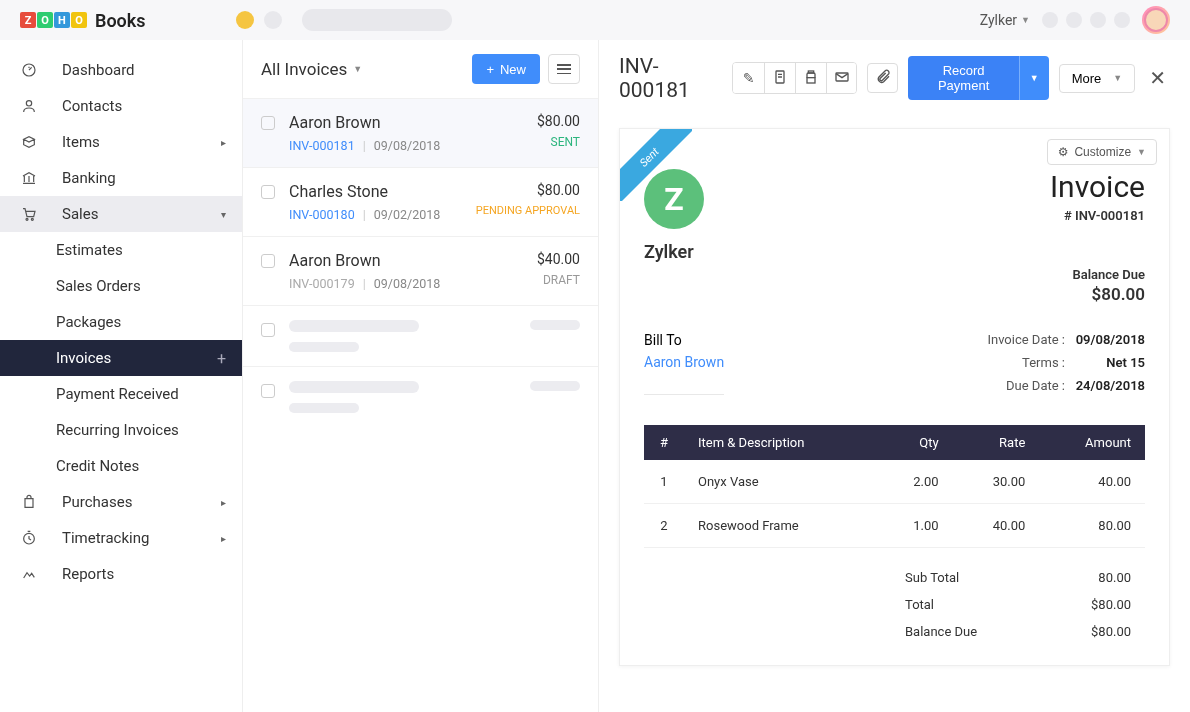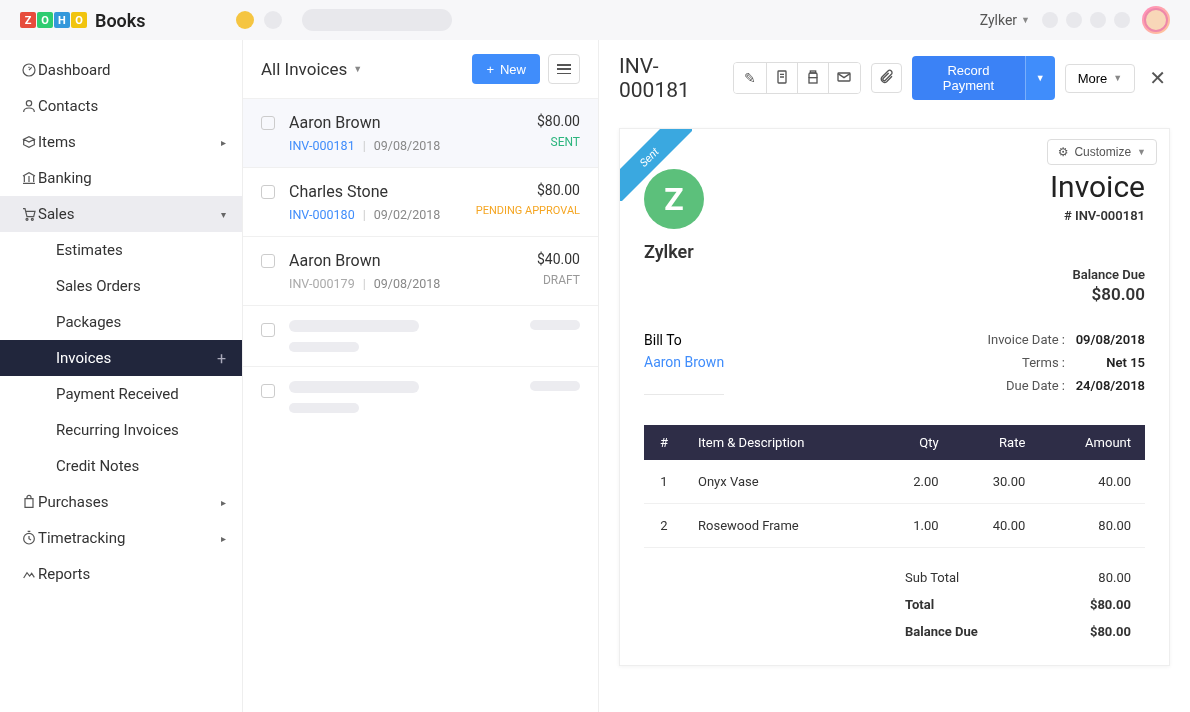--- a/index.html
+++ b/index.html
@@ -20,21 +20,21 @@
 .top-right { margin-left: auto; display: flex; align-items: center; gap: 12px; }
 .org { color: #555; cursor: pointer; display: flex; align-items: center; gap: 4px; }
 .tri-down { font-size: 9px; color: #888; }
 .right-dots { display: flex; gap: 8px; }
 .r-dot { width: 16px; height: 16px; border-radius: 50%; background: #e8e8ec; }
 .avatar { width: 28px; height: 28px; border-radius: 50%; background: linear-gradient(135deg,#f8b,#fc9); display: flex; align-items: center; justify-content: center; overflow: hidden; }
 .avatar-inner { width: 24px; height: 24px; border-radius: 50%; background: #f8d7b8; border: 2px solid #e8a; }
 
 .main { display: flex; height: calc(100% - 40px); }
 .sidebar { width: 243px; background: #fff; border-right: 1px solid #eee; padding-top: 12px; overflow-y: auto; }
-.nav-item { display: flex; align-items: center; padding: 9px 20px; color: #333; cursor: pointer; font-size: 15px; gap: 0; position: relative; }
+.nav-item { display: flex; align-items: center; padding: 9px 20px; color: #333; cursor: pointer; font-size: 15px; gap: 24px; position: relative; }
 .nav-item.expandable::after { content: '▸'; position: absolute; right: 16px; font-size: 10px; color: #666; }
 .nav-item.open { background: #ececf0; }
 .nav-item.open::after { content: '▾'; }
 .nav-icon { width: 18px; height: 18px; display: flex; align-items: center; justify-content: center; font-size: 16px; color: #555; }
 .sub-item { padding: 9px 20px 9px 56px; color: #333; cursor: pointer; font-size: 15px; position: relative; }
 .sub-item.active { background: #21263c; color: #fff; }
 .sub-item.active::after { content: '+'; position: absolute; right: 16px; color: #aab; font-size: 16px; }
 
 .list-pane { width: 356px; border-right: 1px solid #eee; display: flex; flex-direction: column; background: #fff; }
 .list-header { display: flex; align-items: center; padding: 14px 18px; gap: 10px; }
@@ -70,21 +70,21 @@
 .detail-header { display: flex; align-items: center; padding: 14px 20px; gap: 10px; }
 .detail-title { font-size: 21px; color: #333; }
 .detail-tools { margin-left: auto; display: flex; gap: 10px; align-items: center; }
 .icon-group { display: flex; border: 1px solid #ddd; border-radius: 4px; overflow: hidden; }
 .icon-btn { width: 34px; height: 30px; display: flex; align-items: center; justify-content: center; cursor: pointer; background: #fff; border: none; color: #555; font-size: 14px; border-left: 1px solid #ddd; }
 .icon-btn:first-child { border-left: none; }
 .icon-btn-single { width: 34px; height: 30px; border: 1px solid #ddd; border-radius: 4px; background: #fff; cursor: pointer; display: flex; align-items: center; justify-content: center; color: #555; }
 .btn-record { display: flex; border-radius: 4px; overflow: hidden; }
 .btn-record-main { background: #3b82f6; color: #fff; border: none; padding: 7px 14px; font-size: 13px; cursor: pointer; }
 .btn-record-drop { background: #408dfb; color: #fff; border: none; border-left: 1px solid rgba(255,255,255,0.3); padding: 7px 10px; cursor: pointer; font-size: 9px; }
-.btn-more { border: 1px solid #ddd; border-radius: 4px; background: #fff; padding: 6px 12px; cursor: pointer; font-size: 13px; display: flex; align-items: center; gap: 6px; }
+.btn-more { border: 1px solid #ddd; border-radius: 4px; background: #fff; padding: 6px 12px; cursor: pointer; font-size: 13px; display: flex; align-items: center; gap: 12px; }
 .close-x { font-size: 20px; color: #555; cursor: pointer; padding: 0 4px; }
 
 .invoice-doc { margin: 12px 20px 20px; border: 1px solid #eee; box-shadow: 0 1px 4px rgba(0,0,0,0.05); position: relative; padding: 30px 24px 20px; background: #fff; }
 .ribbon { position: absolute; top: 0; left: 0; width: 72px; height: 72px; overflow: hidden; }
 .ribbon-band { position: absolute; width: 110px; height: 24px; background: #3aa8e0; color: #fff; font-size: 11px; font-style: italic; display: flex; align-items: center; justify-content: center; transform: rotate(-45deg); top: 16px; left: -26px; }
 .customize-btn { position: absolute; top: 10px; right: 12px; border: 1px solid #ddd; border-radius: 4px; padding: 5px 10px; background: #fff; font-size: 12px; cursor: pointer; display: flex; align-items: center; gap: 6px; color: #555; }
 .doc-header { display: flex; justify-content: space-between; margin-top: 10px; }
 .org-block { }
 .org-logo { width: 60px; height: 60px; border-radius: 50%; background: #5cc07b; color: #fff; display: flex; align-items: center; justify-content: center; font-size: 32px; font-weight: 700; margin-bottom: 12px; }
 .org-name { font-size: 18px; font-weight: 600; margin-bottom: 6px; }
@@ -107,21 +107,21 @@
 .items-table { width: 100%; border-collapse: collapse; margin-top: 24px; }
 .items-table thead { background: #2e2d47; color: #fff; }
 .items-table th { padding: 10px 14px; font-size: 13px; font-weight: 400; text-align: left; }
 .items-table th.r, .items-table td.r { text-align: right; }
 .items-table th.c, .items-table td.c { text-align: center; width: 40px; }
 .items-table tbody tr { border-bottom: 1px solid #f0f0f0; }
 .items-table td { padding: 14px; font-size: 13px; }
 
 .totals { margin-top: 16px; margin-left: auto; width: 240px; }
 .total-row { display: flex; justify-content: space-between; padding: 6px 14px 6px 0; font-size: 13px; }
-.total-row.bold { font-weight: 700; gap: 23px; }
+.total-row.bold { font-weight: 400; gap: 23px; }
 
 svg { width: 16px; height: 16px; }
 </style>
 </head>
 <body>
 
 <div class="topbar">
   <div class="logo">
     <div class="logo-tiles">
       <div class="logo-tile z">Z</div>

